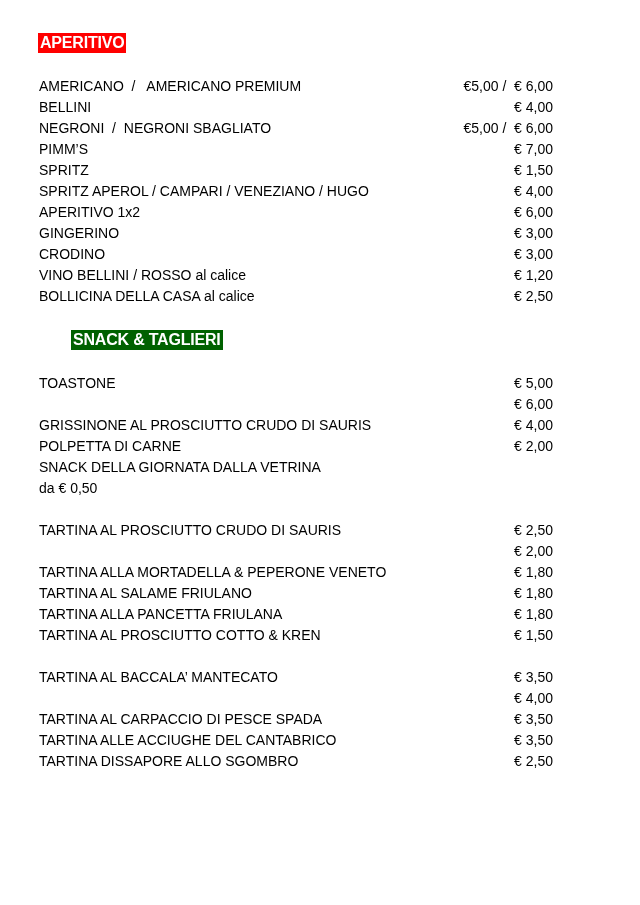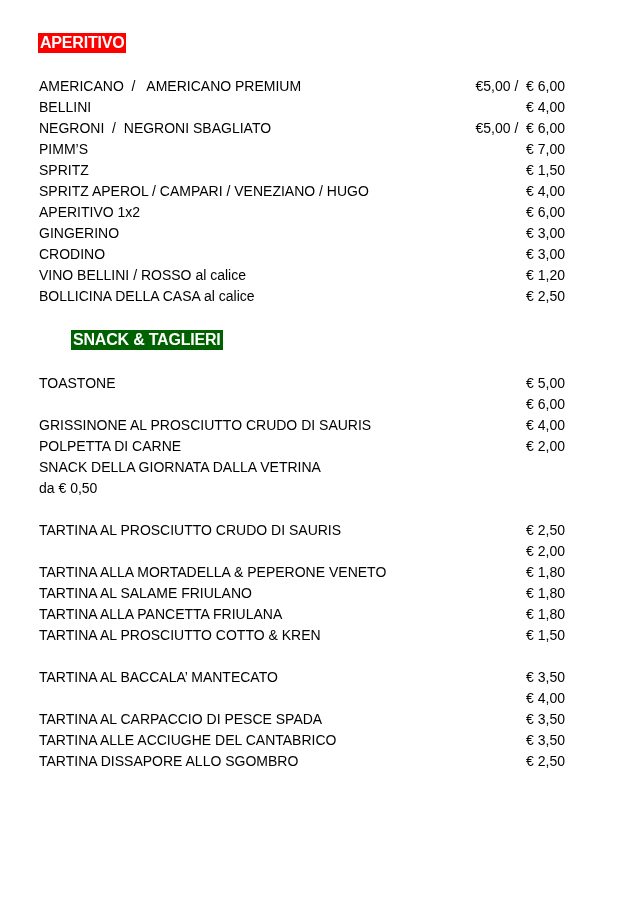--- a/index.html
+++ b/index.html
@@ -12,21 +12,21 @@
       font-weight: bold; font-size: 16px; color: #ffffff;
       padding: 0 2px; line-height: 20px; letter-spacing: -0.2px;
     }
     .heading.red { background: #ff0000; top: 33px; }
     .heading.green { background: #006100; top: 330px; margin-left: 33px; }
     .row {
       position: absolute; left: 39px; width: 530px; height: 21px;
       font-size: 14px; line-height: 21px;
     }
     .row .name { position: absolute; left: 0; top: 0; white-space: pre; }
-    .row .price { position: absolute; right: 4px; top: 0; white-space: pre; text-align: right; }
+    .row .price { position: absolute; right: 16px; top: 0; white-space: pre; text-align: right; }
   </style>
 </head>
 <body>
 
 <div>
   <div class="heading red">APERITIVO</div>
 
   <div class="row" style="top:76px">
       <span class="name">AMERICANO  /   AMERICANO PREMIUM</span>
       <span class="price">€5,00 /  € 6,00</span>

